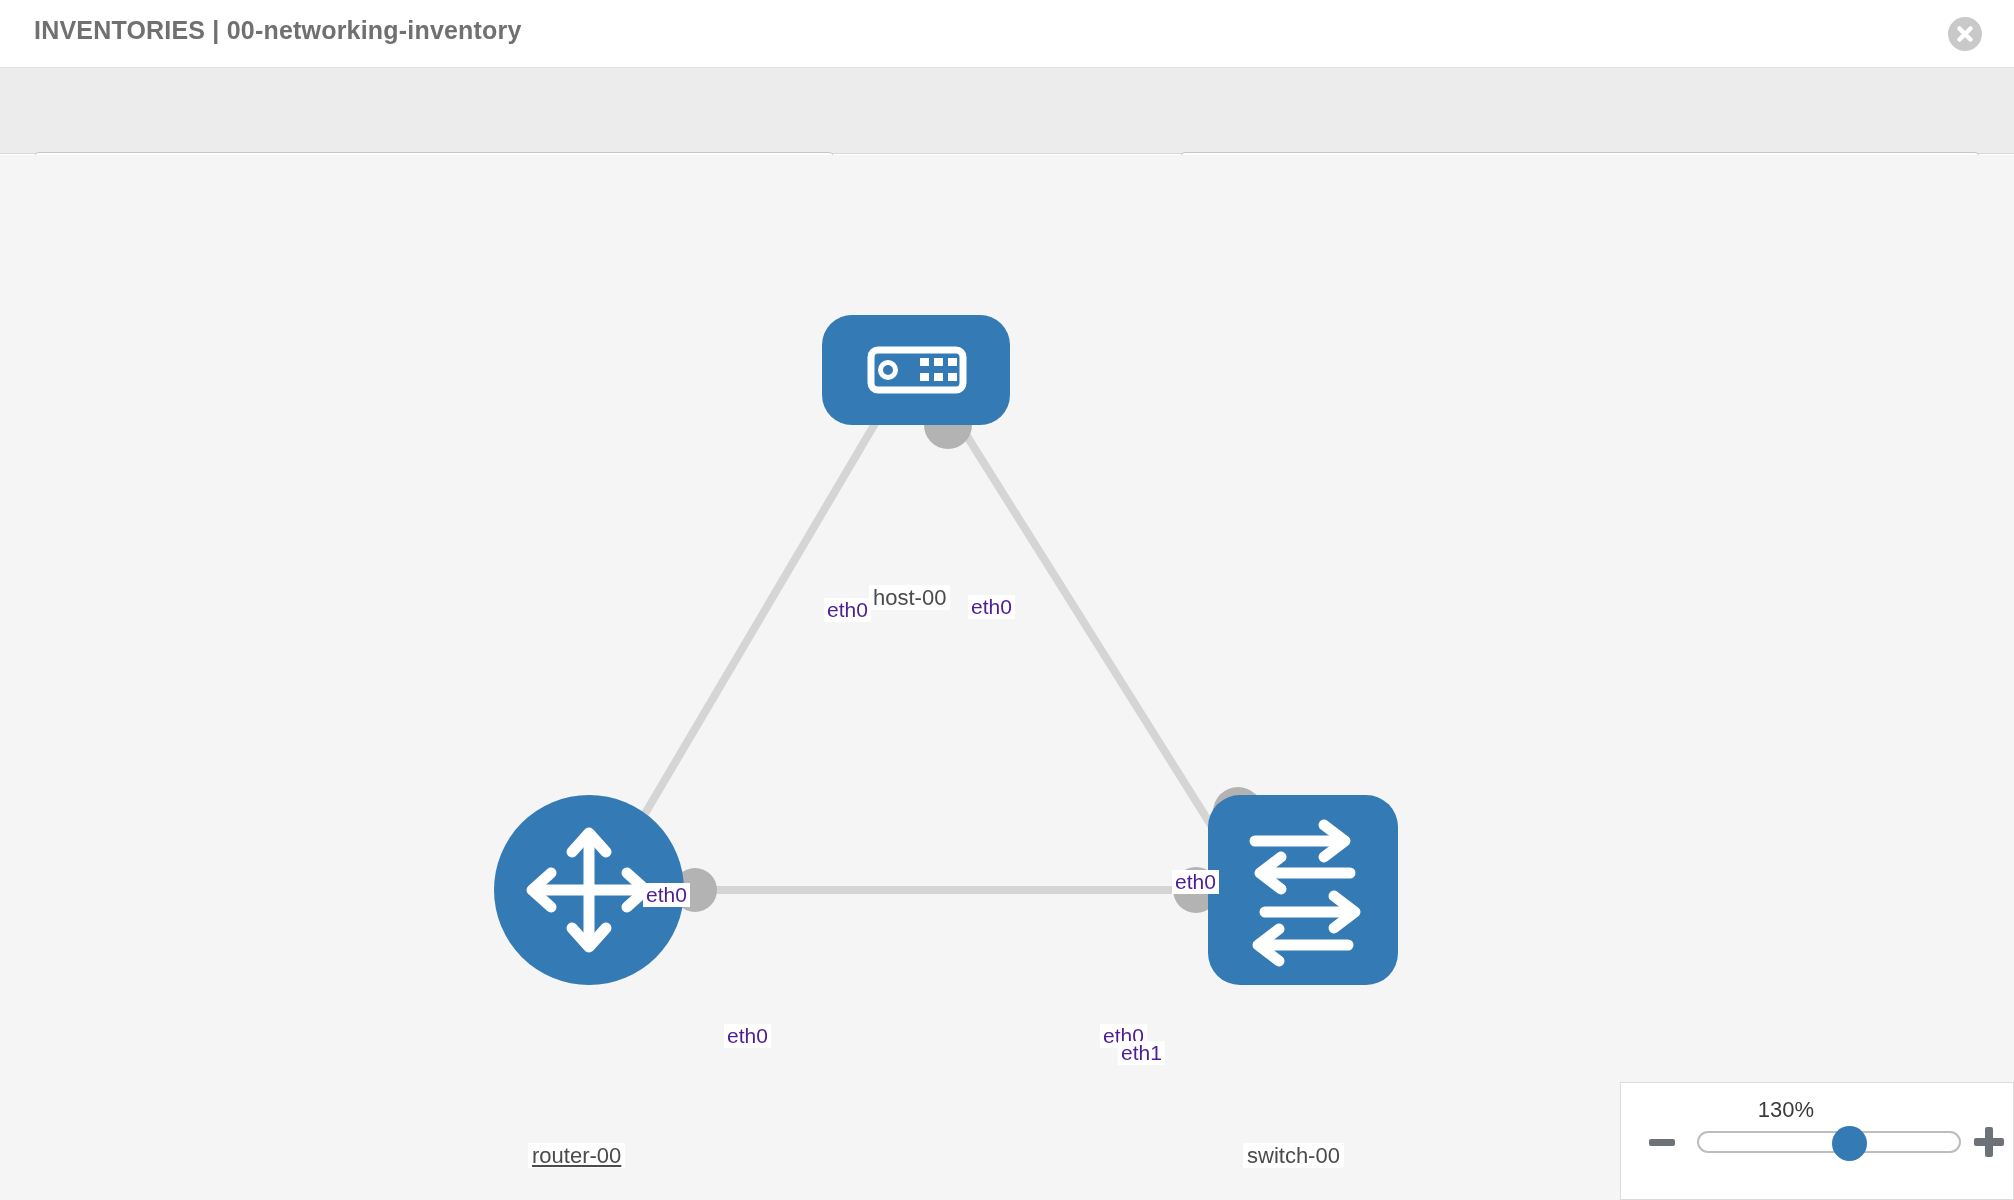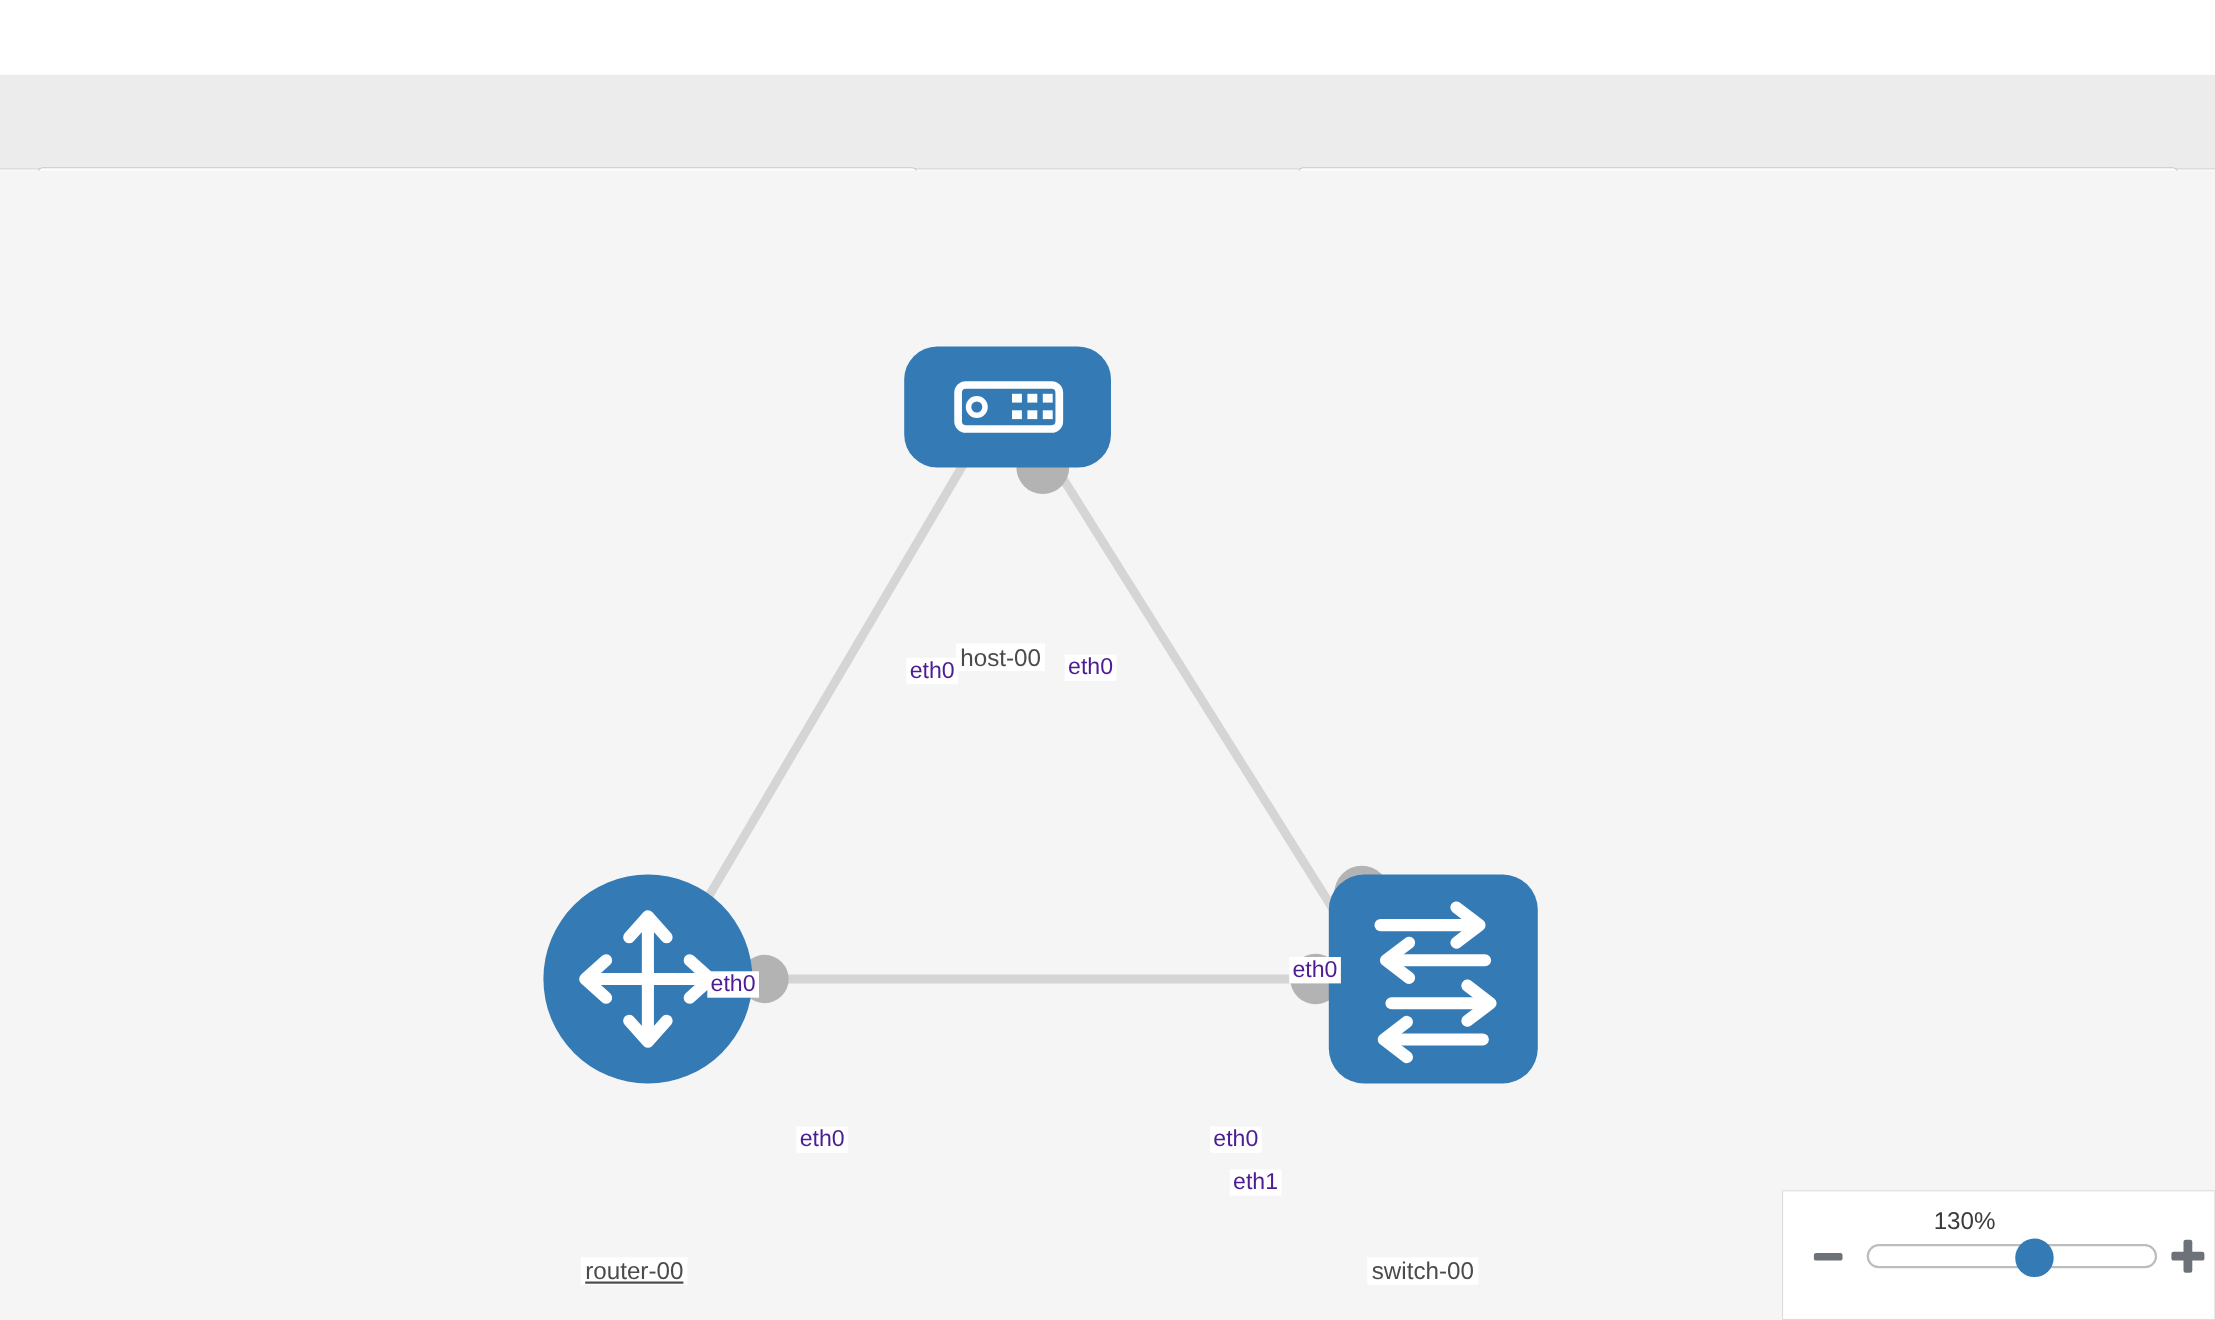--- a/index.html
+++ b/index.html
@@ -146,20 +146,29 @@
     content: ""; position: absolute; background: #6d7278; border-radius: 2px;
   }
   .zoom-plus::before { left: 0; top: 11px; width: 30px; height: 8px; }
   .zoom-plus::after  { left: 11px; top: 0; width: 8px; height: 30px; }
 </style>
 </head>
 <body>
 
 <div id="app">
 
+  <div class="header">
+    <div class="header-title">INVENTORIES | 00-networking-inventory</div>
+    <div class="close-btn">
+      <svg width="34" height="34" viewBox="0 0 34 34">
+        <circle cx="17" cy="17" r="17" fill="#c9c9c9"></circle>
+        <path d="M11.5 11.5 L22.5 22.5 M22.5 11.5 L11.5 22.5" stroke="#ffffff" stroke-width="4.5" stroke-linecap="round"></path>
+      </svg>
+    </div>
+  </div>
 
   <div class="toolbar">
 
     <div class="select-box" id="actions-select">
       <span class="sel-label">ACTIONS</span>
       <span class="caret"></span>
     </div>
 
     <div class="tool-icon" id="wrench-icon">
       <svg width="40" height="40" viewBox="0 0 40 40">
@@ -240,21 +249,21 @@
         </g>
       </g>
     </svg>
 
     <span class="link-label" style="left:824px;  top:443px;">eth0</span>
     <span class="link-label" style="left:968px;  top:440px;">eth0</span>
     <span class="link-label" style="left:643px;  top:728px;">eth0</span>
     <span class="link-label" style="left:1172px; top:715px;">eth0</span>
     <span class="link-label" style="left:724px;  top:869px;">eth0</span>
     <span class="link-label" style="left:1100px; top:869px;">eth0</span>
-    <span class="link-label" style="left:1118px; top:908px;">eth1</span>
+    <span class="link-label" style="left:1118px; top:886px;">eth1</span>
 
     <span class="node-label" style="left:869px;  top:430px;">host-00</span>
     <span class="node-label" style="left:528px;  top:988px;text-decoration:underline;">router-00</span>
     <span class="node-label" style="left:1243px; top:988px;">switch-00</span>
 
     <div class="zoom-panel" style="left:1620px; top:927px;">
       <div class="zoom-value">130%</div>
       <div class="zoom-minus"></div>
       <div class="zoom-track">
         <div class="zoom-thumb"></div>

